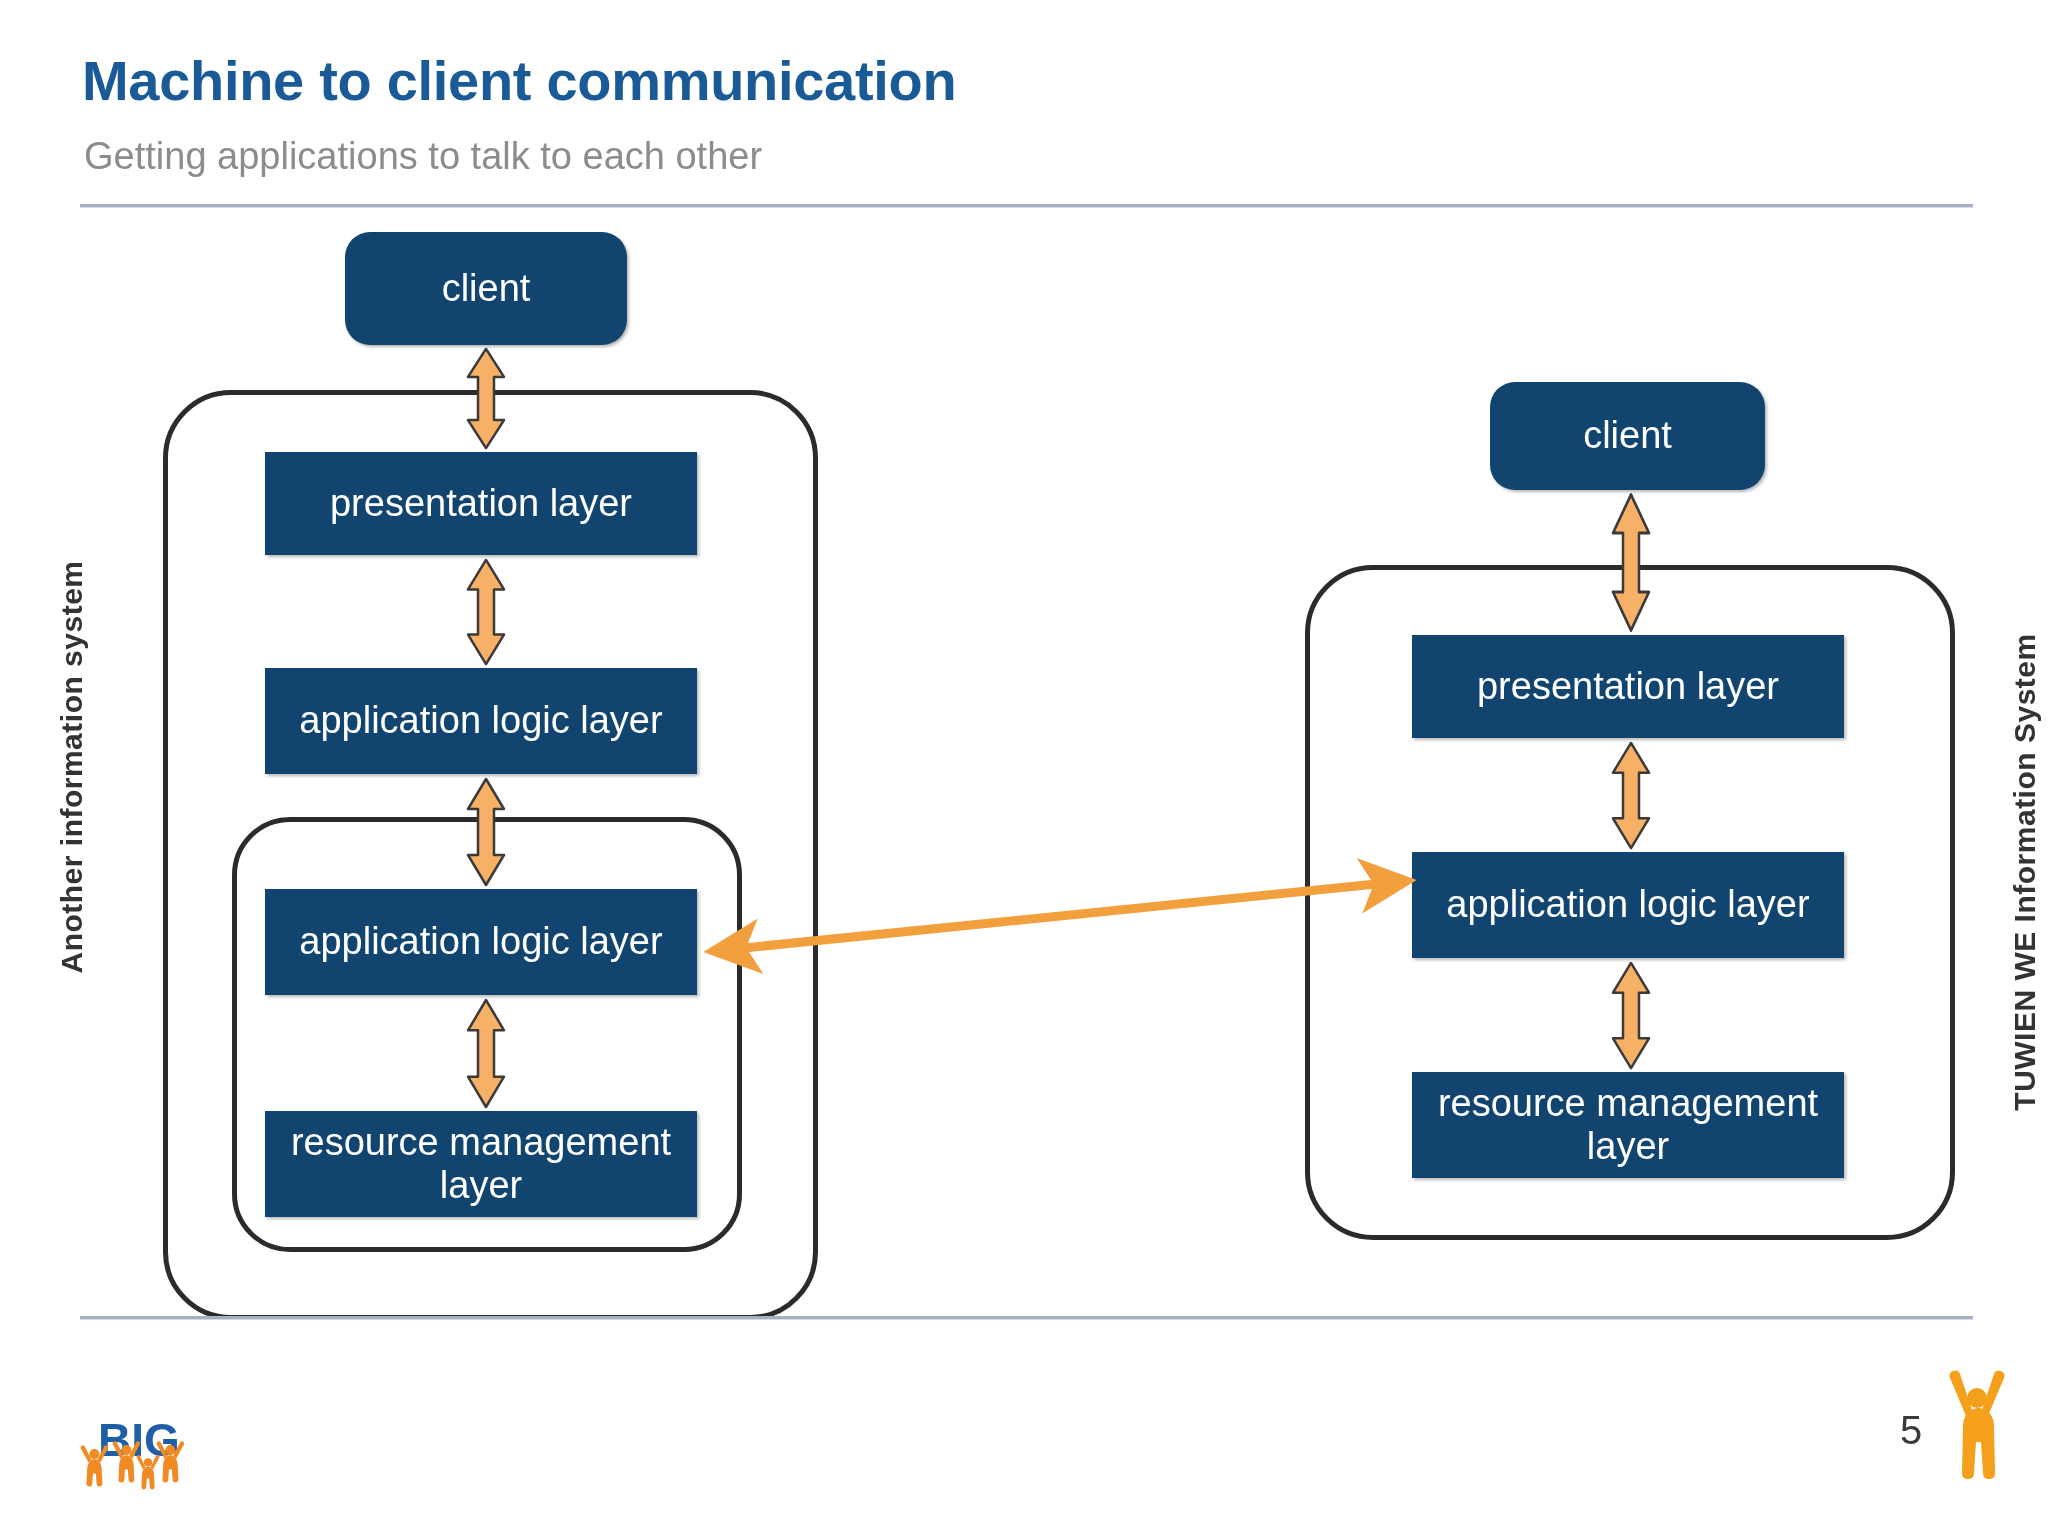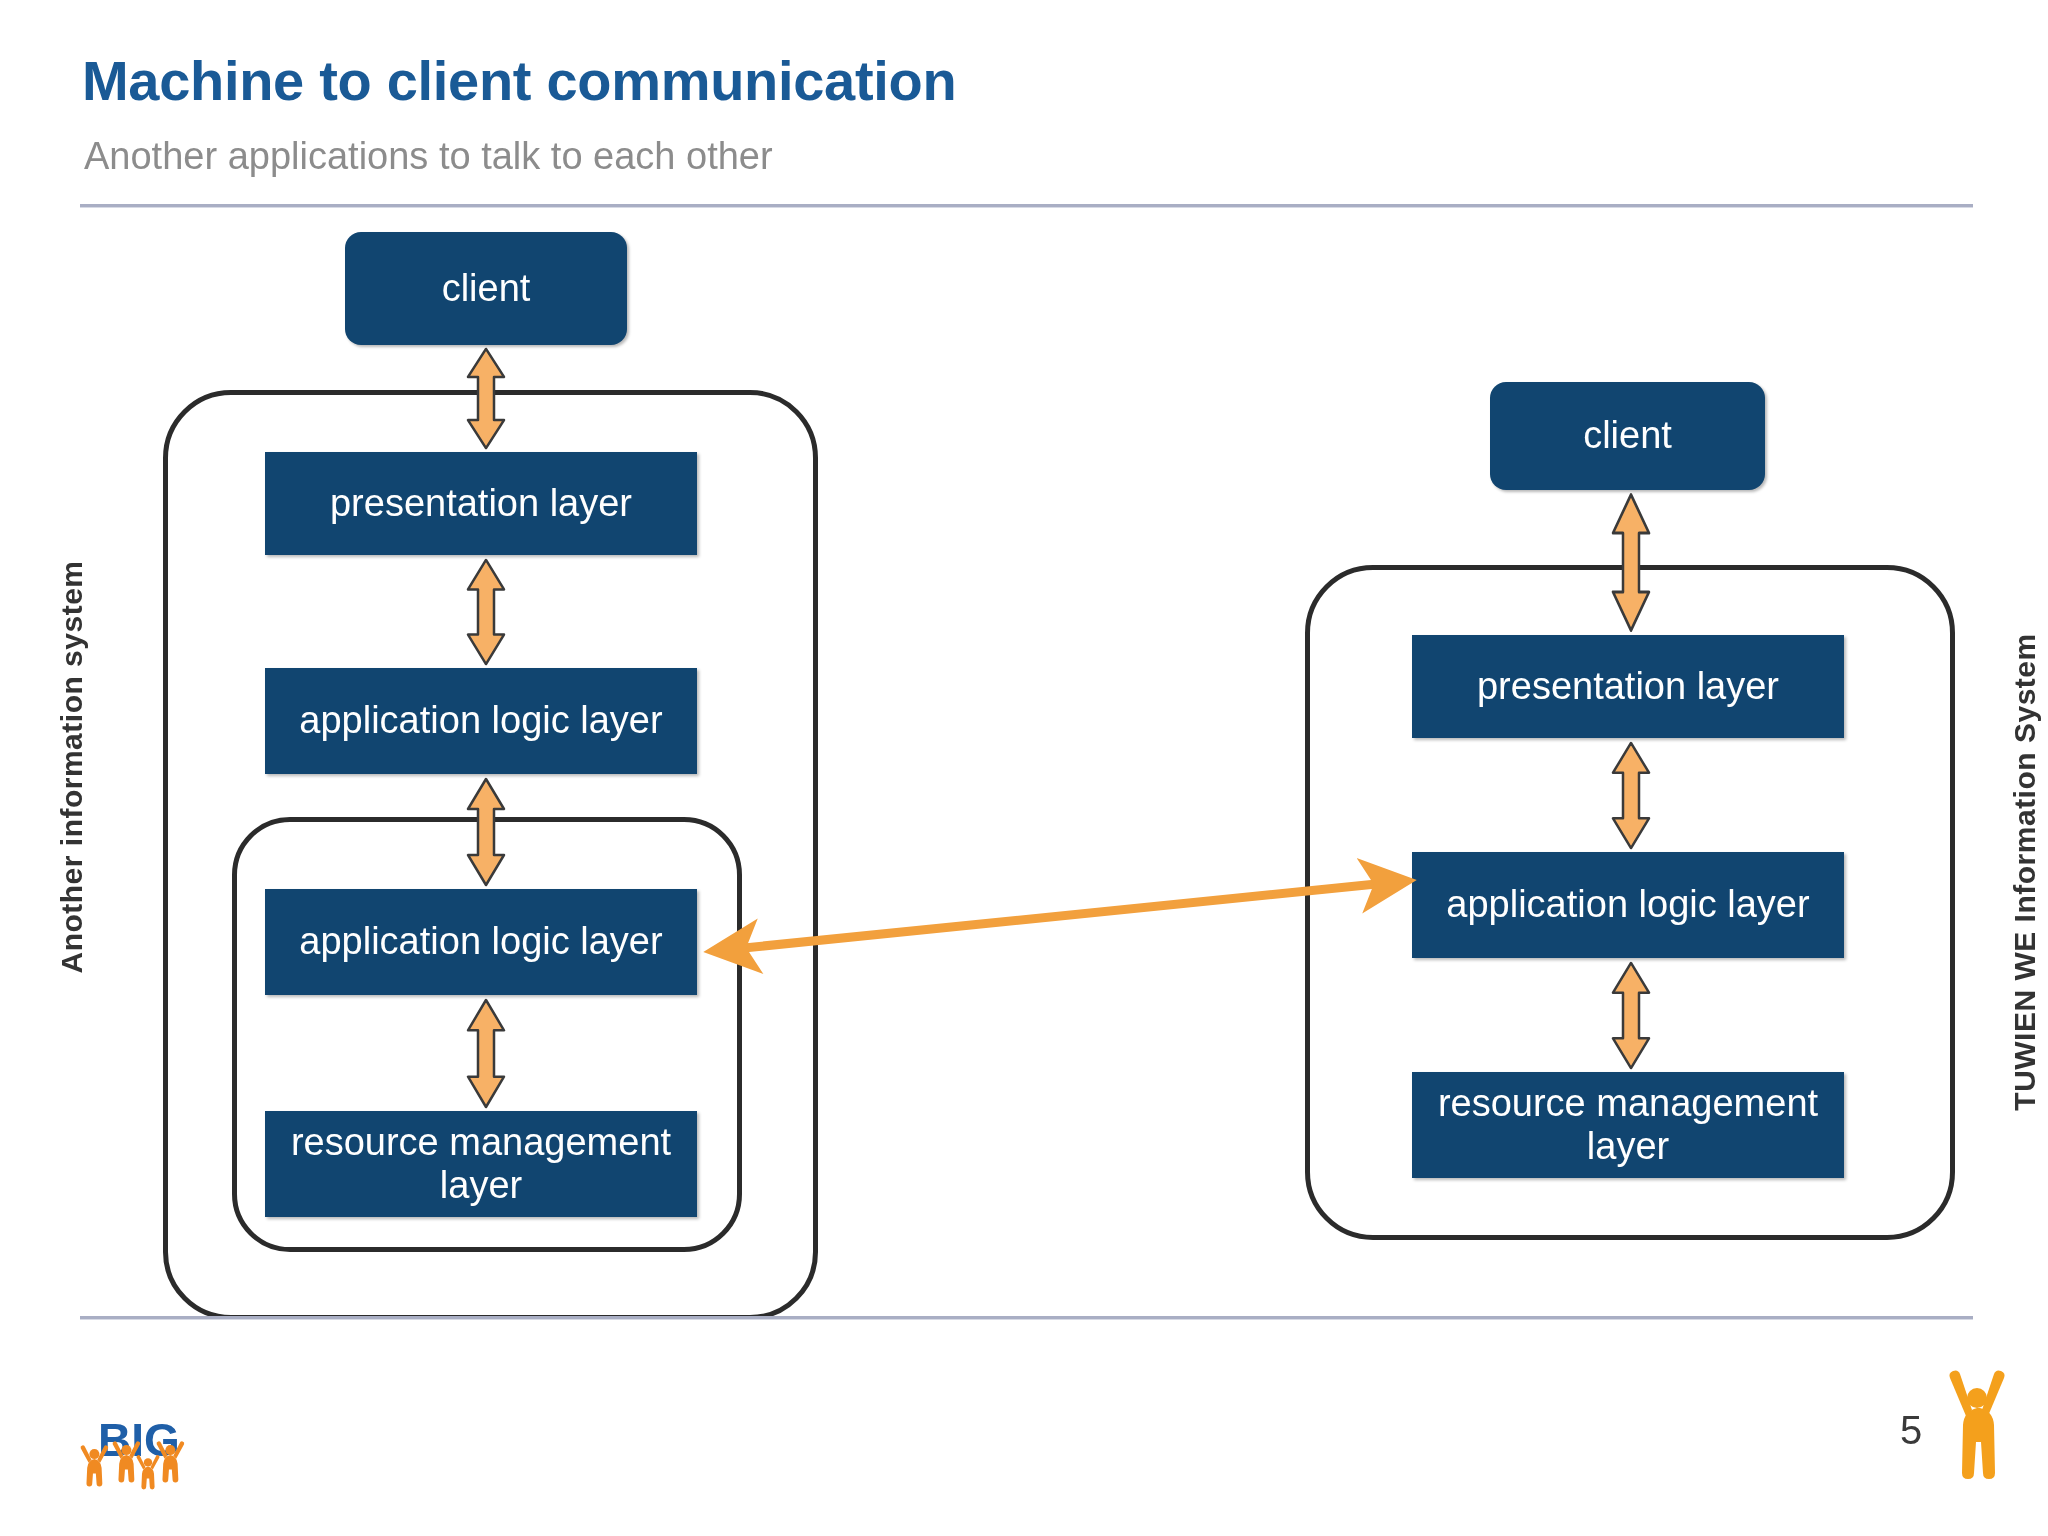--- a/index.html
+++ b/index.html
@@ -110,21 +110,21 @@
     font-size: 38px;
     line-height: 1.14;
     display: flex;
     align-items: center;
     justify-content: center;
     text-align: center;
     box-sizing: border-box;
     box-shadow: 2px 2px 3px rgba(0,0,0,0.28);
   }
   .blue-box.rounded {
-    border-radius: 16px;
+    border-radius: 25px;
   }
 
   
   #left-client           { left: 345px;  top: 232px;  width: 282px; height: 113px; }
   #left-presentation     { left: 265px;  top: 452px;  width: 432px; height: 103px; }
   #left-app-logic-1      { left: 265px;  top: 668px;  width: 432px; height: 106px; }
   #left-app-logic-2      { left: 265px;  top: 889px;  width: 432px; height: 106px; }
   #left-resource-mgmt    { left: 265px;  top: 1111px; width: 432px; height: 106px; }
 
   
@@ -184,21 +184,21 @@
     width: 58px;
     height: 112px;
   }
   #footer-figure svg { display: block; width: 100%; height: 100%; }
 </style>
 </head>
 <body>
 
 <div id="slide-title">Machine to client communication</div>
 
-<div id="slide-subtitle">Another applications to talk to each other</div>
+<div id="slide-subtitle">Getting applications to talk to each other</div>
 
 <div class="hrule" id="header-rule"></div>
 
 <div class="side-label" id="left-system-label">Another information system</div>
 
 <div class="side-label" id="right-system-label">TUWIEN WE Information System</div>
 
 <div class="sys-outer" id="left-system-box"></div>
 
 <div id="left-inner-box"></div>

